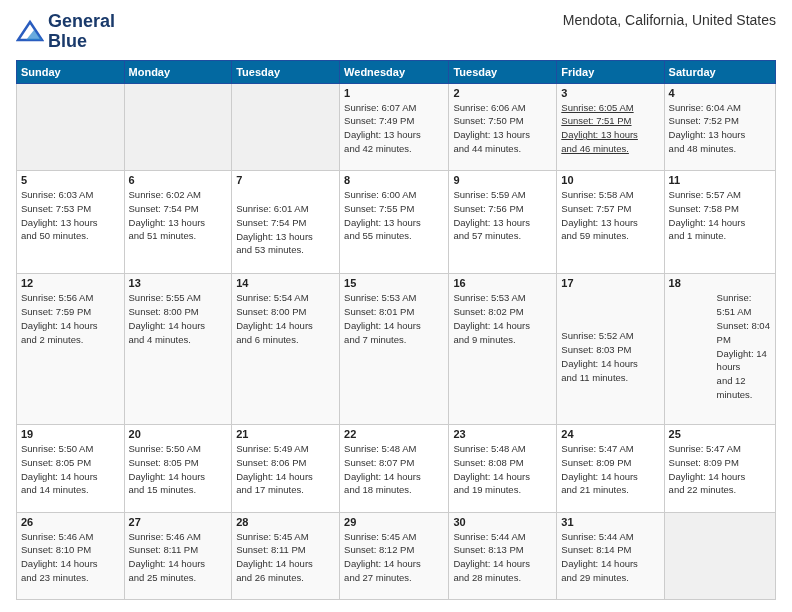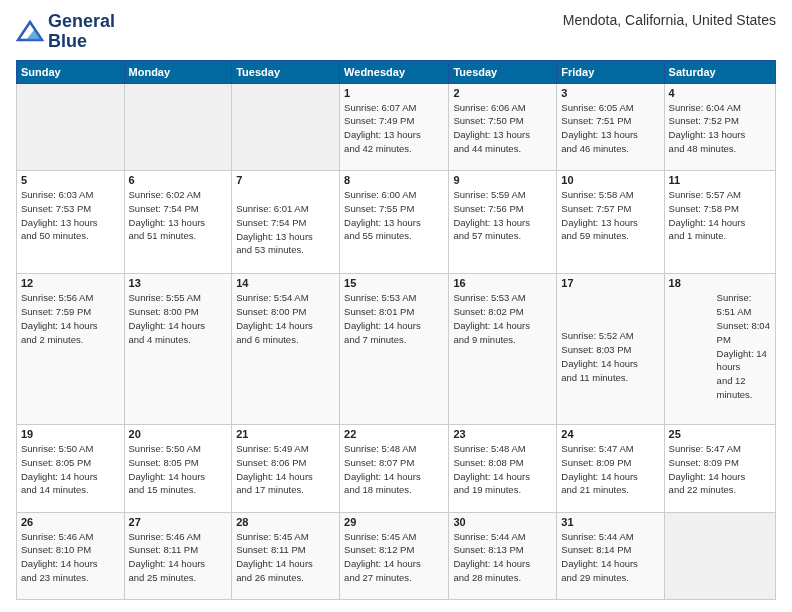--- a/index.html
+++ b/index.html
@@ -141,21 +141,21 @@
           </td>
           <td>
             <span class="day-num">2</span>
             <div class="day-info" style="white-space: pre-line;">Sunrise: 6:06 AM
 Sunset: 7:50 PM
 Daylight: 13 hours
 and 44 minutes.</div>
           </td>
           <td>
             <span class="day-num">3</span>
-            <div class="day-info" style="white-space: pre-line;">Sunrise: 6:05 AM
+            <div class="day-info" style="white-space: pre-line; text-decoration: underline;">Sunrise: 6:05 AM
 Sunset: 7:51 PM
 Daylight: 13 hours
 and 46 minutes.</div>
           </td>
           <td>
             <span class="day-num">4</span>
             <div class="day-info" style="white-space: pre-line;">Sunrise: 6:04 AM
 Sunset: 7:52 PM
 Daylight: 13 hours
 and 48 minutes.</div>

